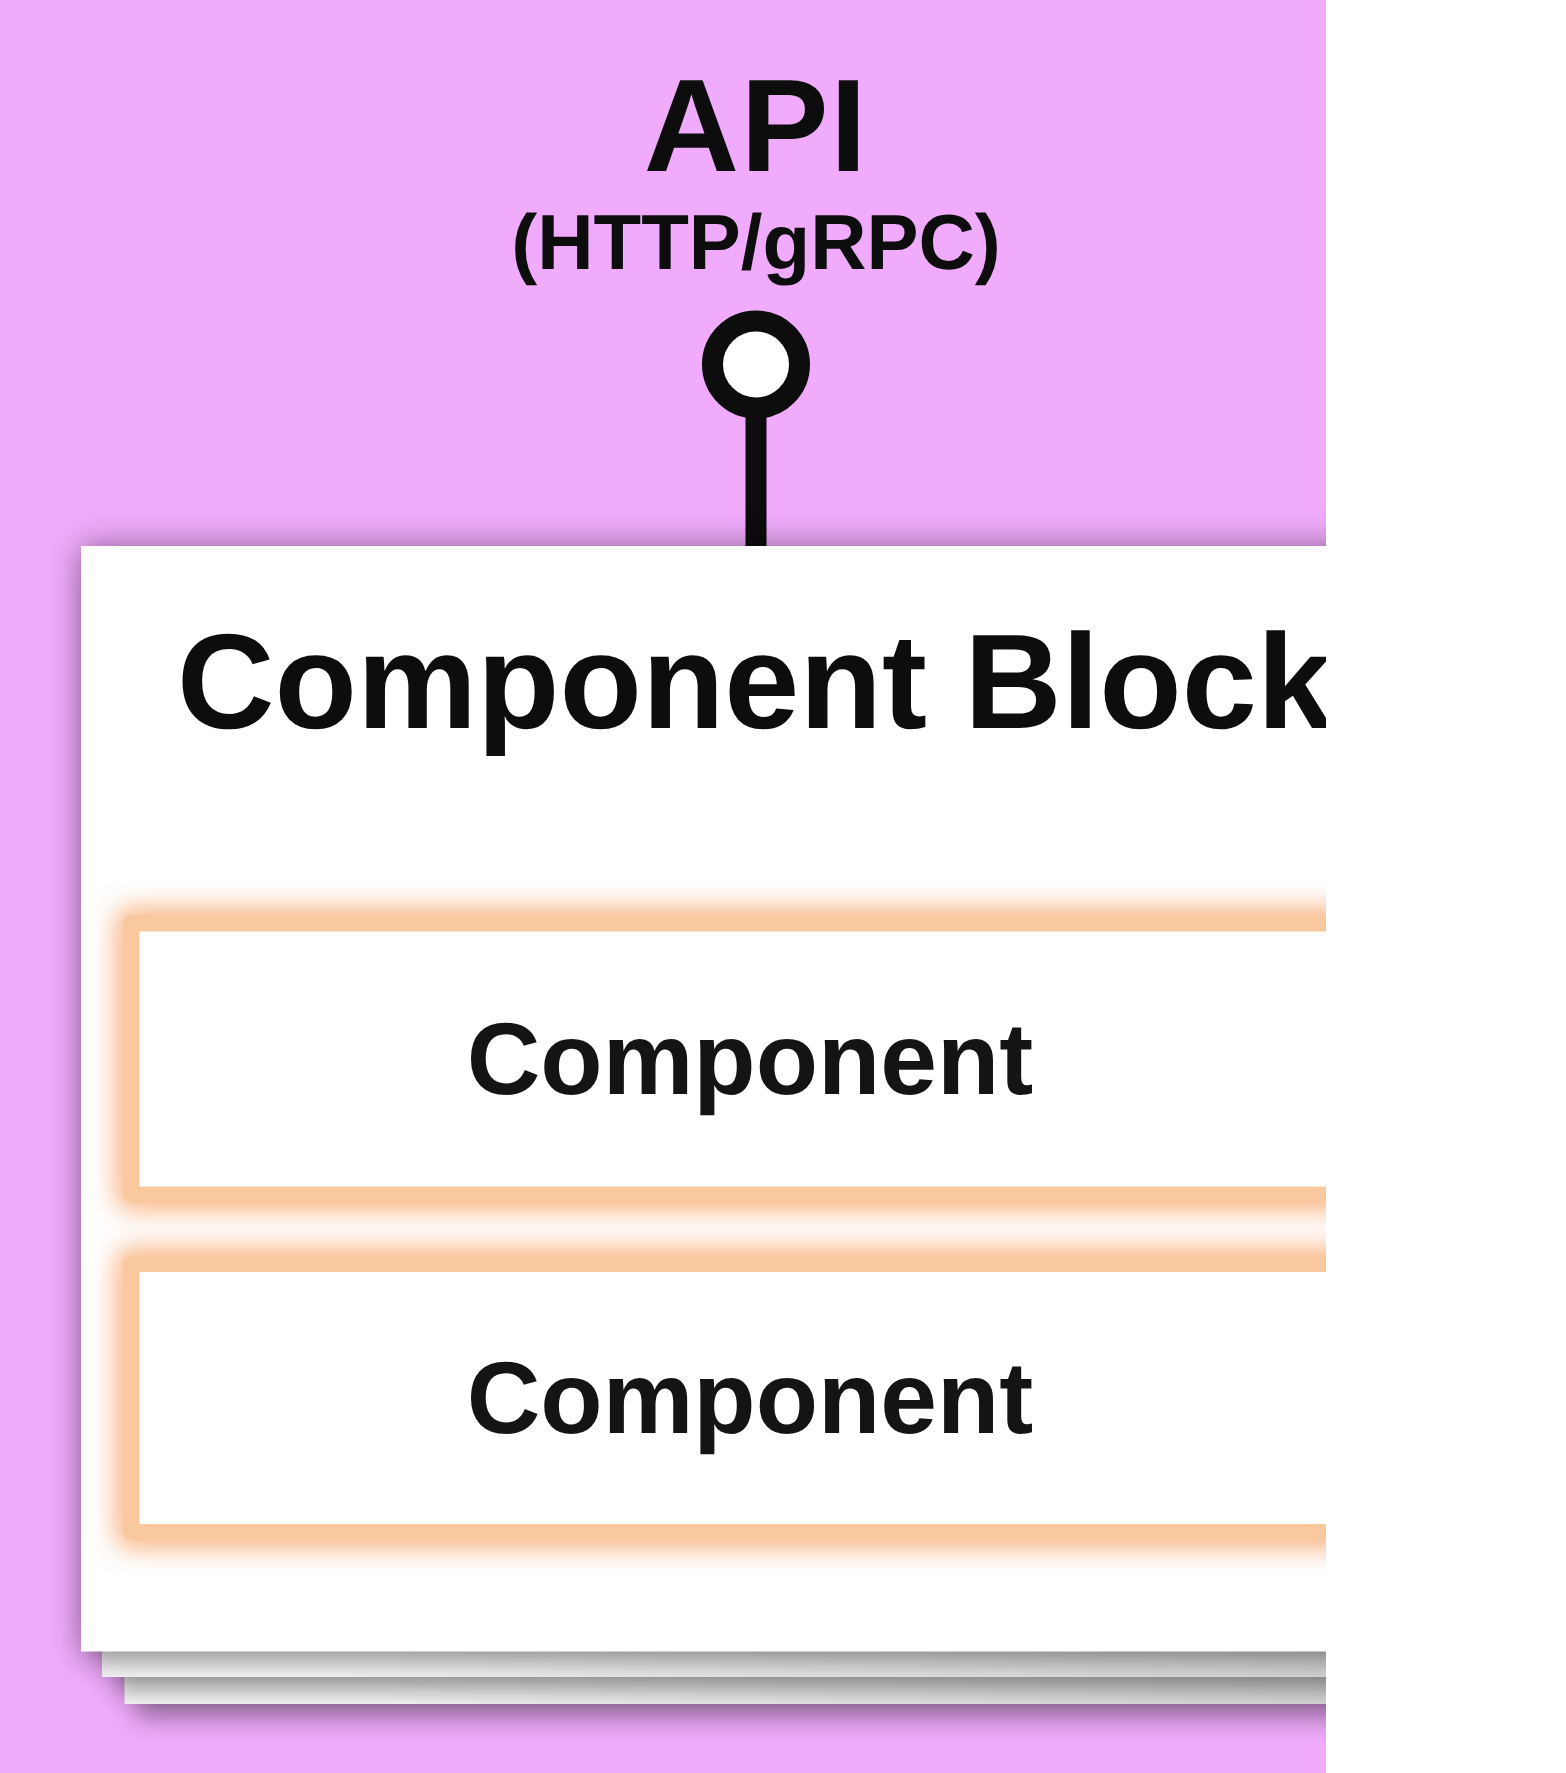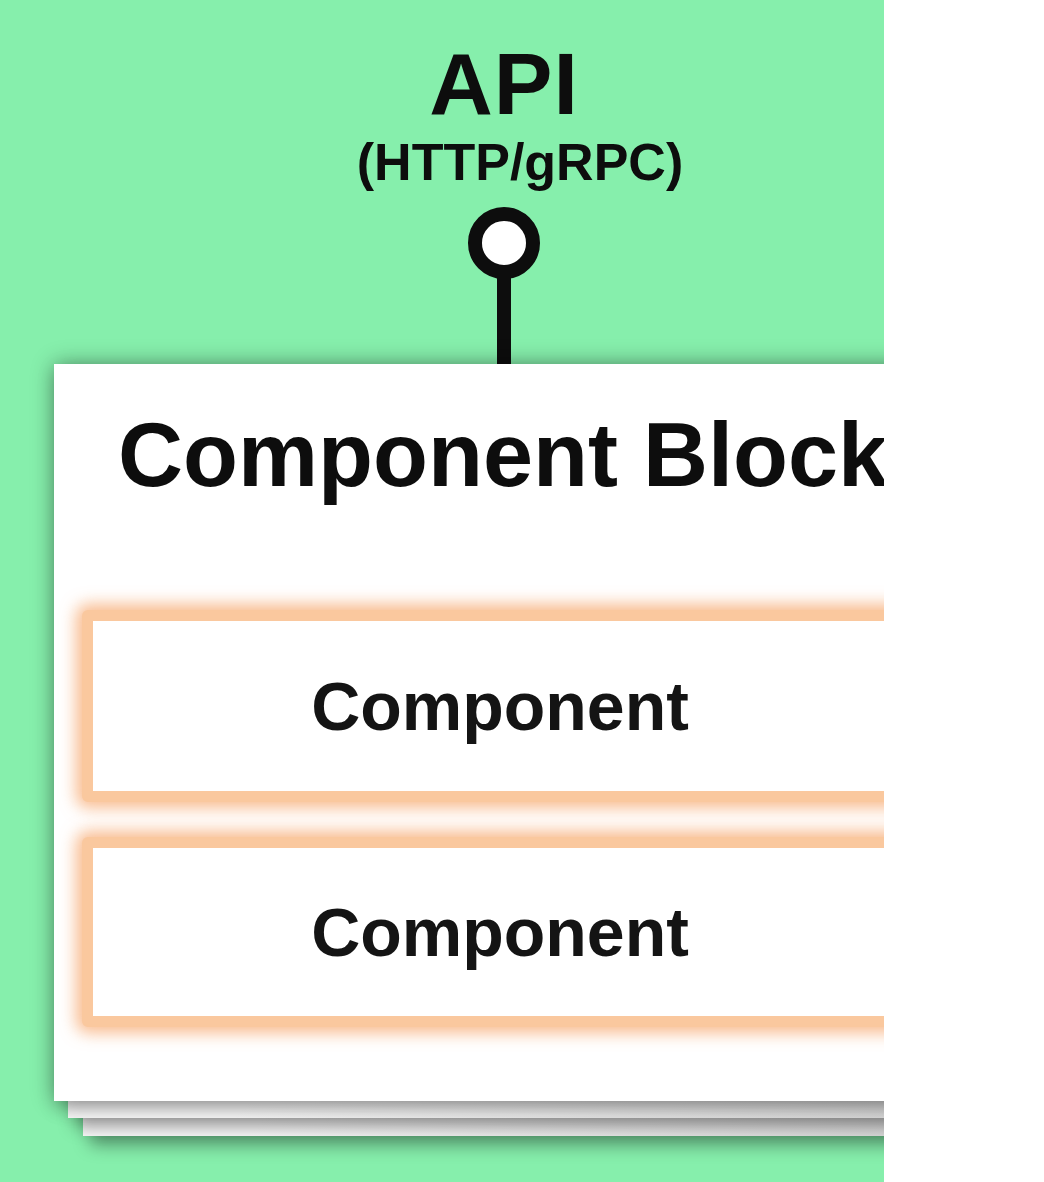--- a/index.html
+++ b/index.html
@@ -5,41 +5,41 @@
   html, body {
     margin: 0;
     padding: 0;
     background: #ffffff;
     font-family: "Liberation Sans", "DejaVu Sans", sans-serif;
   }
   .canvas {
     position: relative;
     width: 884px;
     height: 1182px;
-    background: #86efac;
+    background: #f0abfc;
     overflow: hidden;
   }
 
   
   .api-title {
     position: absolute;
     top: 38px;
     left: 0;
     width: 1008px;
     text-align: center;
     font-size: 88px;
     font-weight: 700;
     letter-spacing: 1px;
     color: var(--ink, #0d0d0d);
     line-height: 1.05;
   }
   .api-protocol {
     position: absolute;
     top: 134px;
-    left: 16px;
+    left: 0;
     width: 1008px;
     text-align: center;
     font-size: 52px;
     font-weight: 600;
     color: var(--ink, #0d0d0d);
     line-height: 1.1;
   }
 
   
   .iface-circle {

